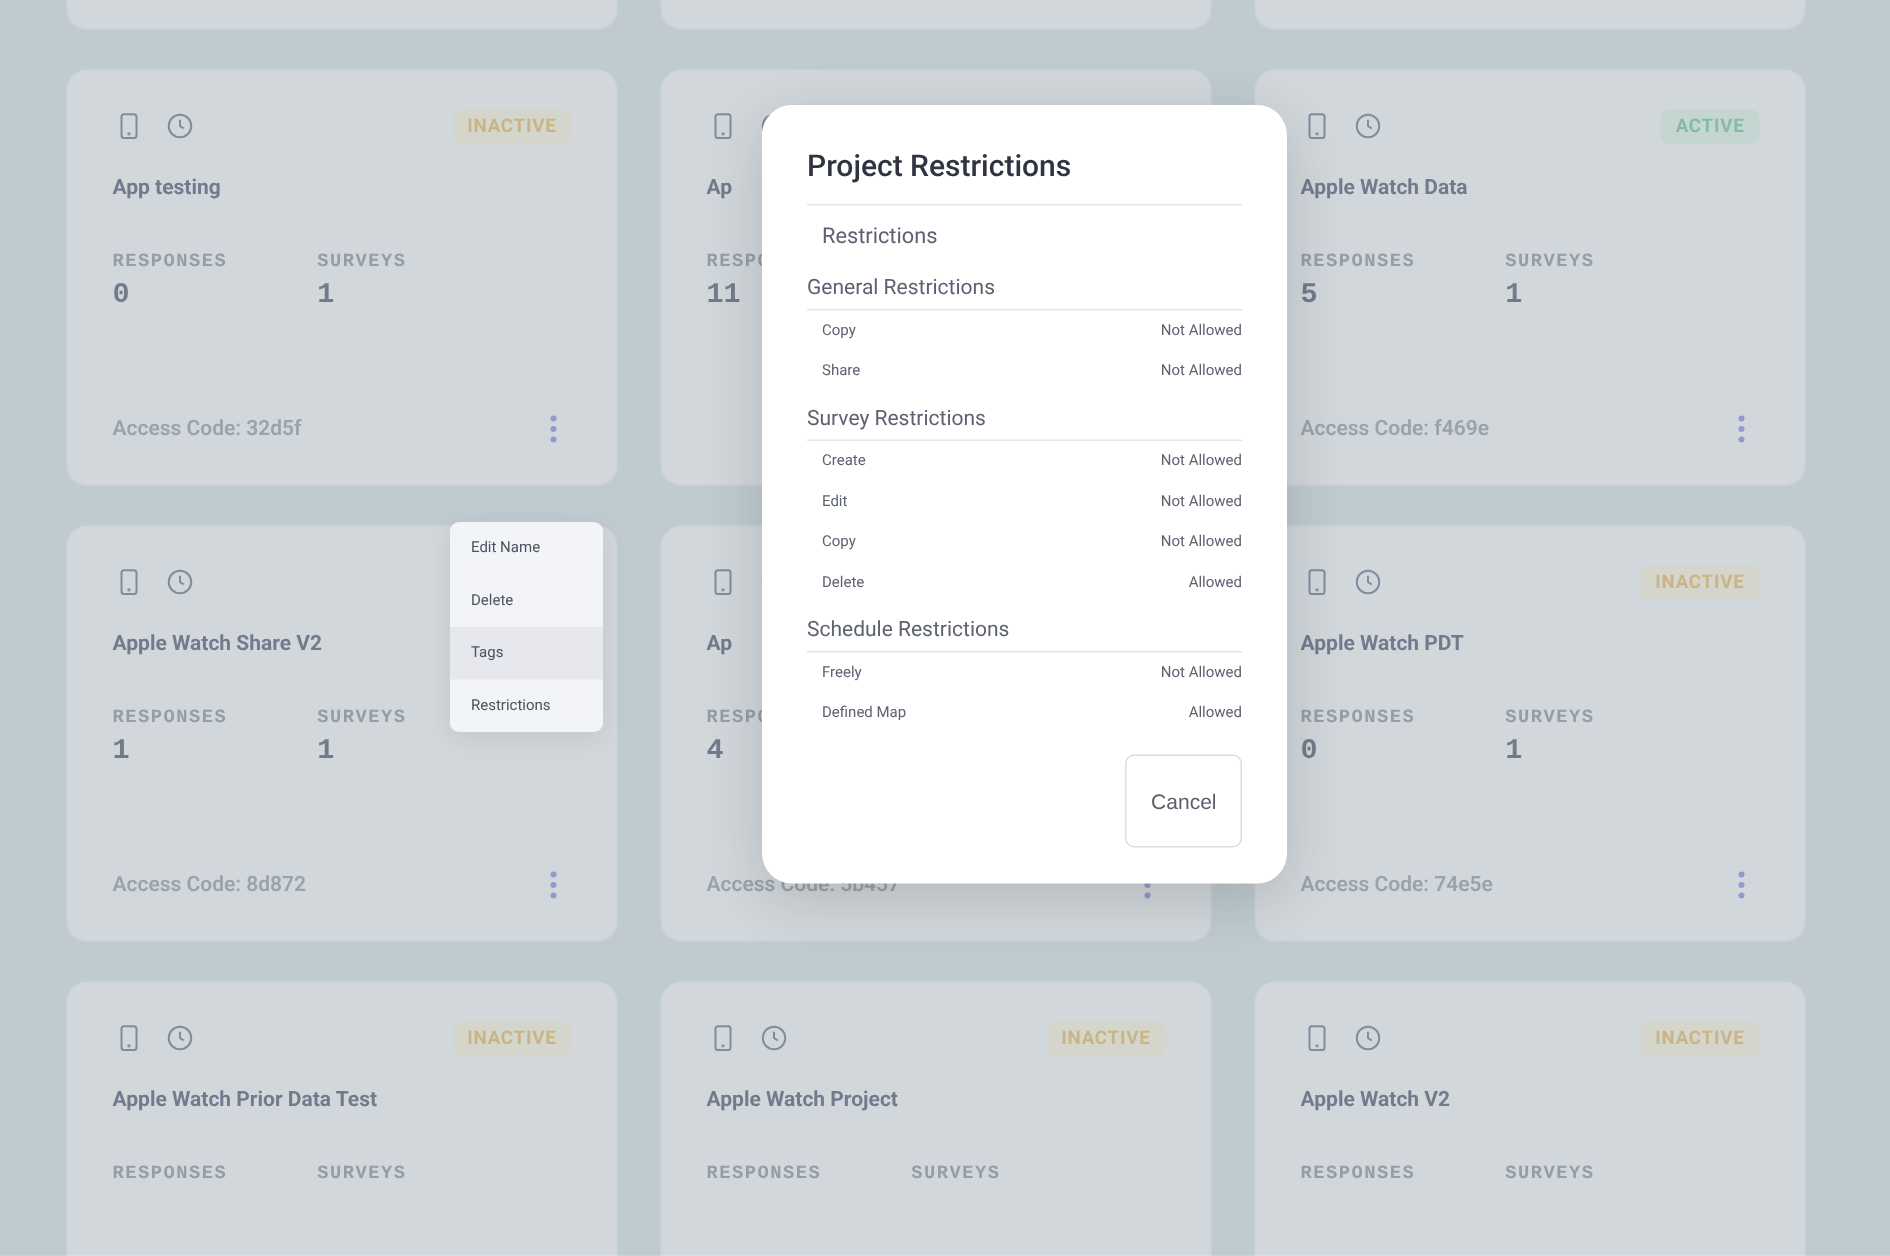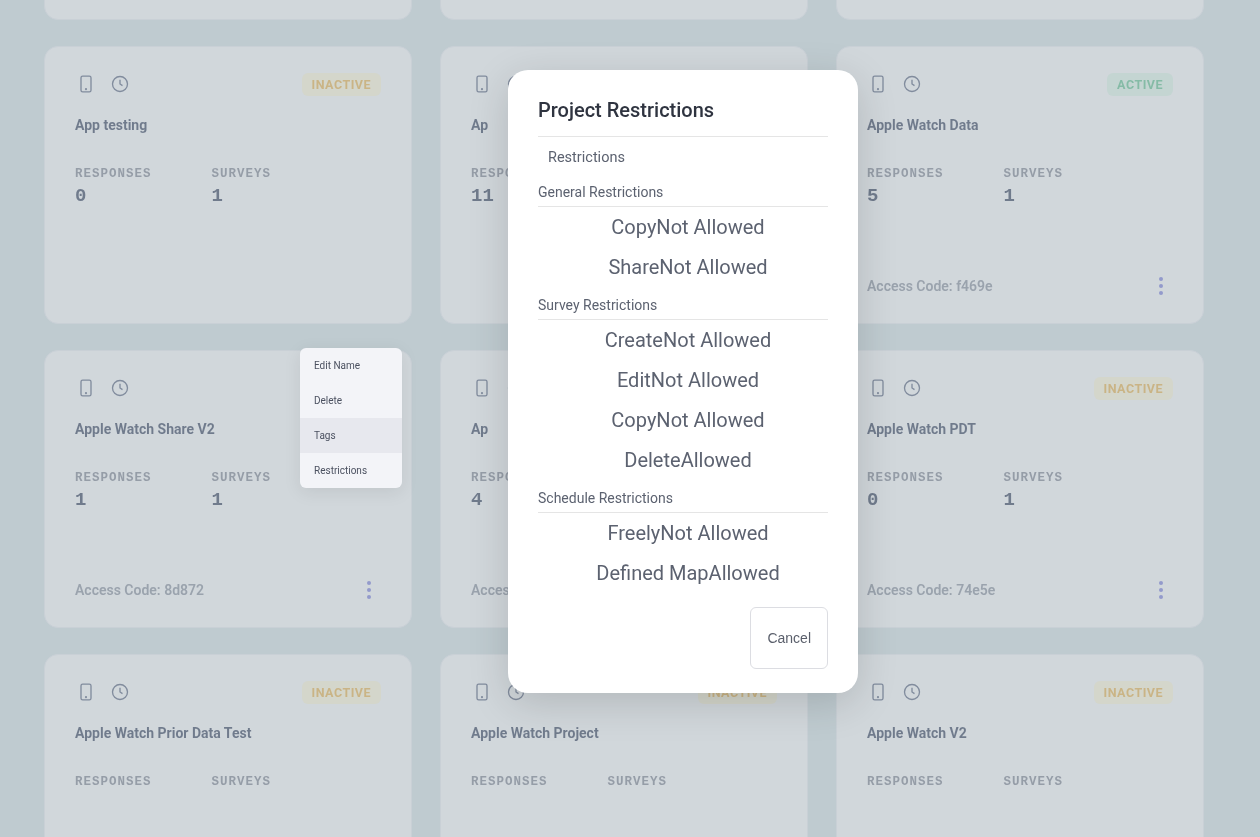--- a/index.html
+++ b/index.html
@@ -179,23 +179,23 @@
     padding: 12px 0 8px 10px;
   }
   .modal-subheader {
     font-size: 14px;
     color: var(--modal-text);
     padding: 10px 0 6px 0;
     border-bottom: 1px solid var(--modal-divider);
   }
   .modal-row {
     display: flex;
-    justify-content: center;
+    justify-content: space-between;
     padding: 8px 0 8px 10px;
-    font-size: 20px;
+    font-size: 10px;
     color: var(--modal-text);
   }
   .modal-footer {
     display: flex;
     justify-content: flex-end;
     margin-top: 14px;
   }
   .cancel-btn {
     background: #fff;
     border: 1px solid #dcdde2;
@@ -242,20 +242,28 @@
       <div class="stats">
         <div class="stat">
           <div class="stat-label">RESPONSES</div>
           <div class="stat-value">0</div>
         </div>
         <div class="stat">
           <div class="stat-label">SURVEYS</div>
           <div class="stat-value">1</div>
         </div>
       </div>
+      <div class="card-footer">
+        <div class="access-code"><span>Access Code: </span><span>32d5f</span></div>
+        <div class="dots">
+          <span></span>
+          <span></span>
+          <span></span>
+        </div>
+      </div>
     </div>
     <div class="card">
       <div class="card-top">
         <span class="icon">
           <svg viewBox="0 0 24 24" width="20" height="20">
             <rect x="6" y="2.5" width="12" height="19" rx="2"></rect>
             <circle cx="12" cy="18.2" r="0.5" fill="#43506f"></circle>
           </svg>
         </span>
         <span class="icon">

